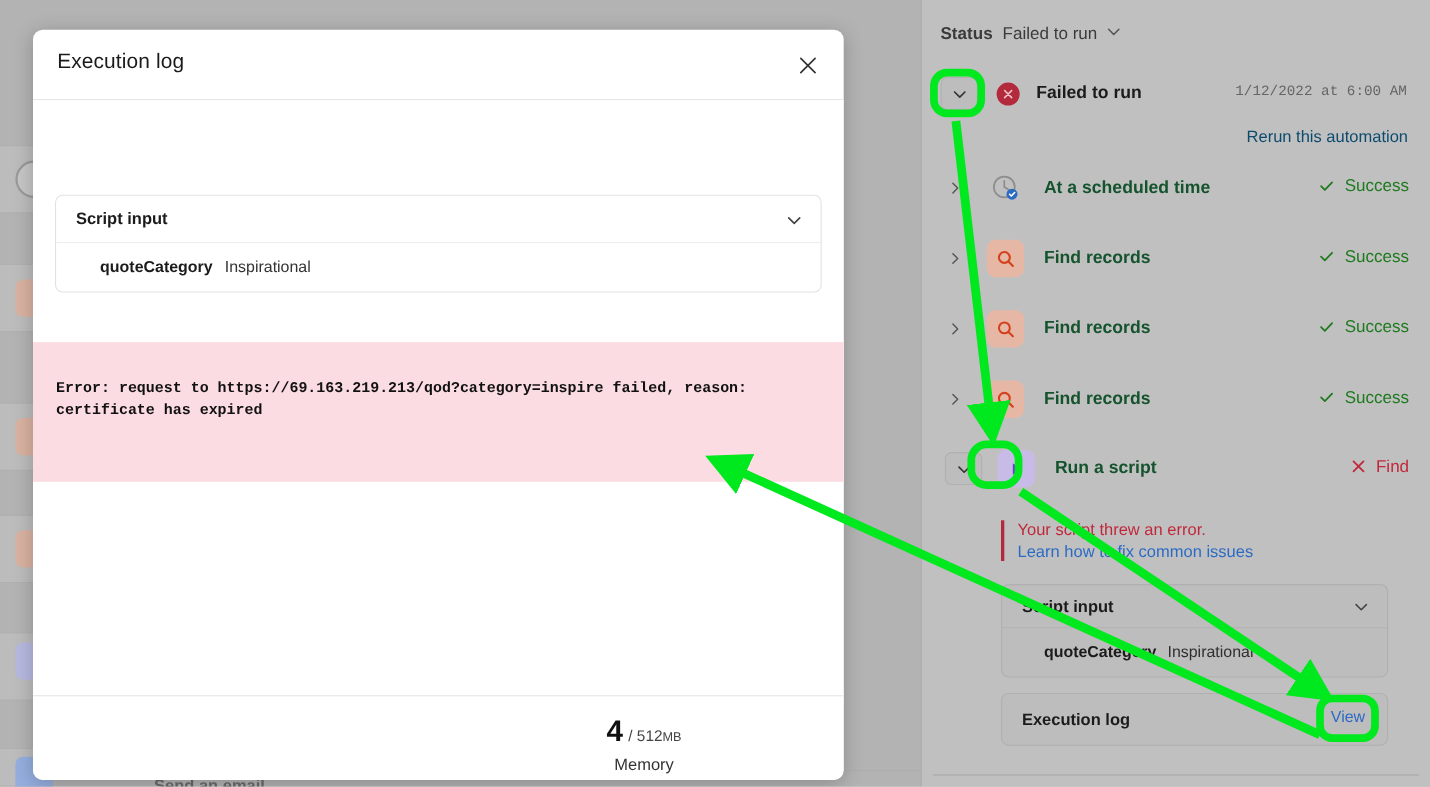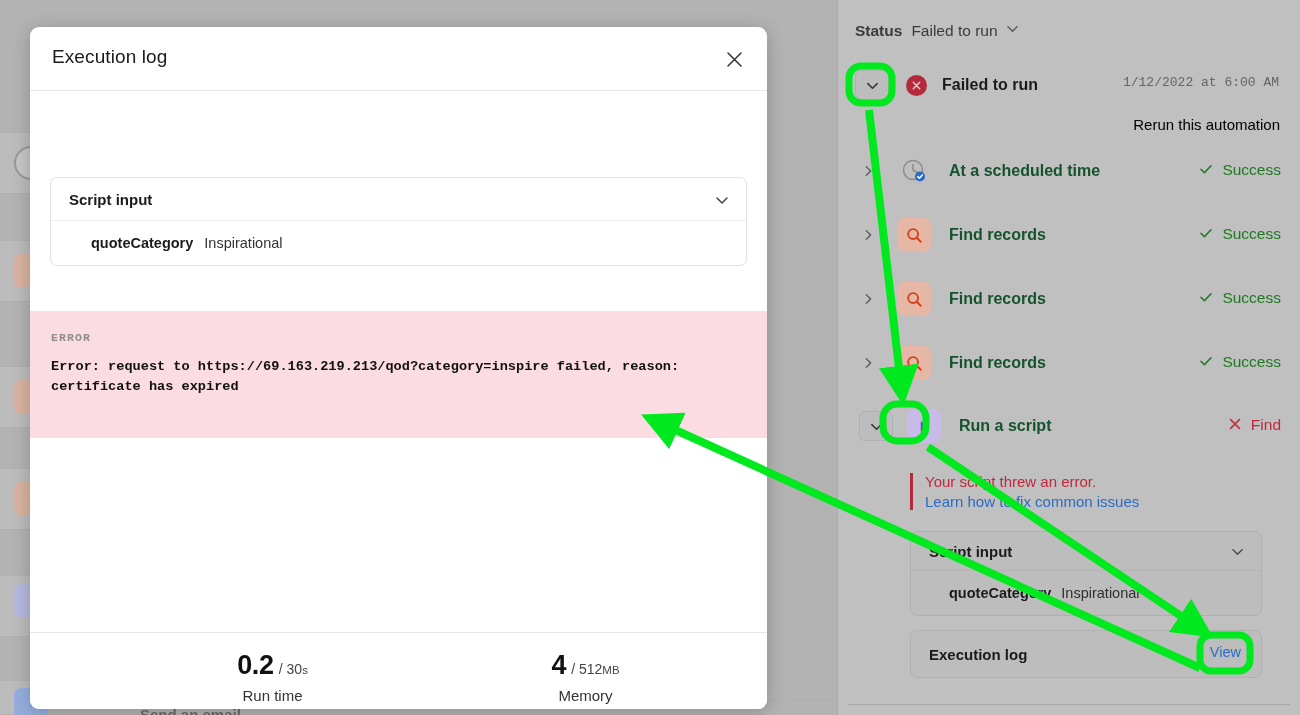--- a/index.html
+++ b/index.html
@@ -136,21 +136,21 @@
     display: flex; align-items: center; justify-content: center;
   }
   .rh-title { font-size: 16px; font-weight: bold; color: #1b1b1b; margin-left: 15px; }
   .rh-date {
     position: absolute; right: 4px; top: 7px;
     font-family: "Liberation Mono", monospace;
     font-size: 13px; color: #656565;
   }
   .rerun-link {
     position: absolute; right: 20px; top: 116px;
-    font-size: 15px; color: #000000; cursor: pointer;
+    font-size: 15px; color: #0c4a6e; cursor: pointer;
   }
 
   .step {
     position: absolute; left: 18px; width: 428px; height: 42px;
     display: flex; align-items: center;
   }
   .step-chev { width: 30px; color: #555; font-size: 0; padding-left: 6px; }
   .step-icon {
     width: 34px; height: 34px; border-radius: 8px; margin-left: 12px;
     display: flex; align-items: center; justify-content: center;
@@ -434,33 +434,25 @@
               </svg>
           </span>
         </div>
         <div class="sic-row">
           <span class="sic-key">quoteCategory</span>
           <span class="sic-val">Inspirational</span>
         </div>
       </div>
 
       <div class="error-block">
-        <div class="error-label">ERROR</div>
         <div class="error-msg">Error: request to https://69.163.219.213/qod?category=inspire failed, reason: certificate has expired</div>
       </div>
     </div>
 
     <div class="modal-foot">
-      <div class="stat one">
-        <div class="stat-line">
-          <span class="stat-num">0.2</span>
-          <span class="stat-max"><span>/ 30</span><span class="unit-sm">s</span></span>
-        </div>
-        <div class="stat-cap">Run time</div>
-      </div>
       <div class="stat two">
         <div class="stat-line">
           <span class="stat-num">4</span>
           <span class="stat-max"><span>/ 512</span><span class="unit-sm">MB</span></span>
         </div>
         <div class="stat-cap">Memory</div>
       </div>
     </div>
   </div>
 

